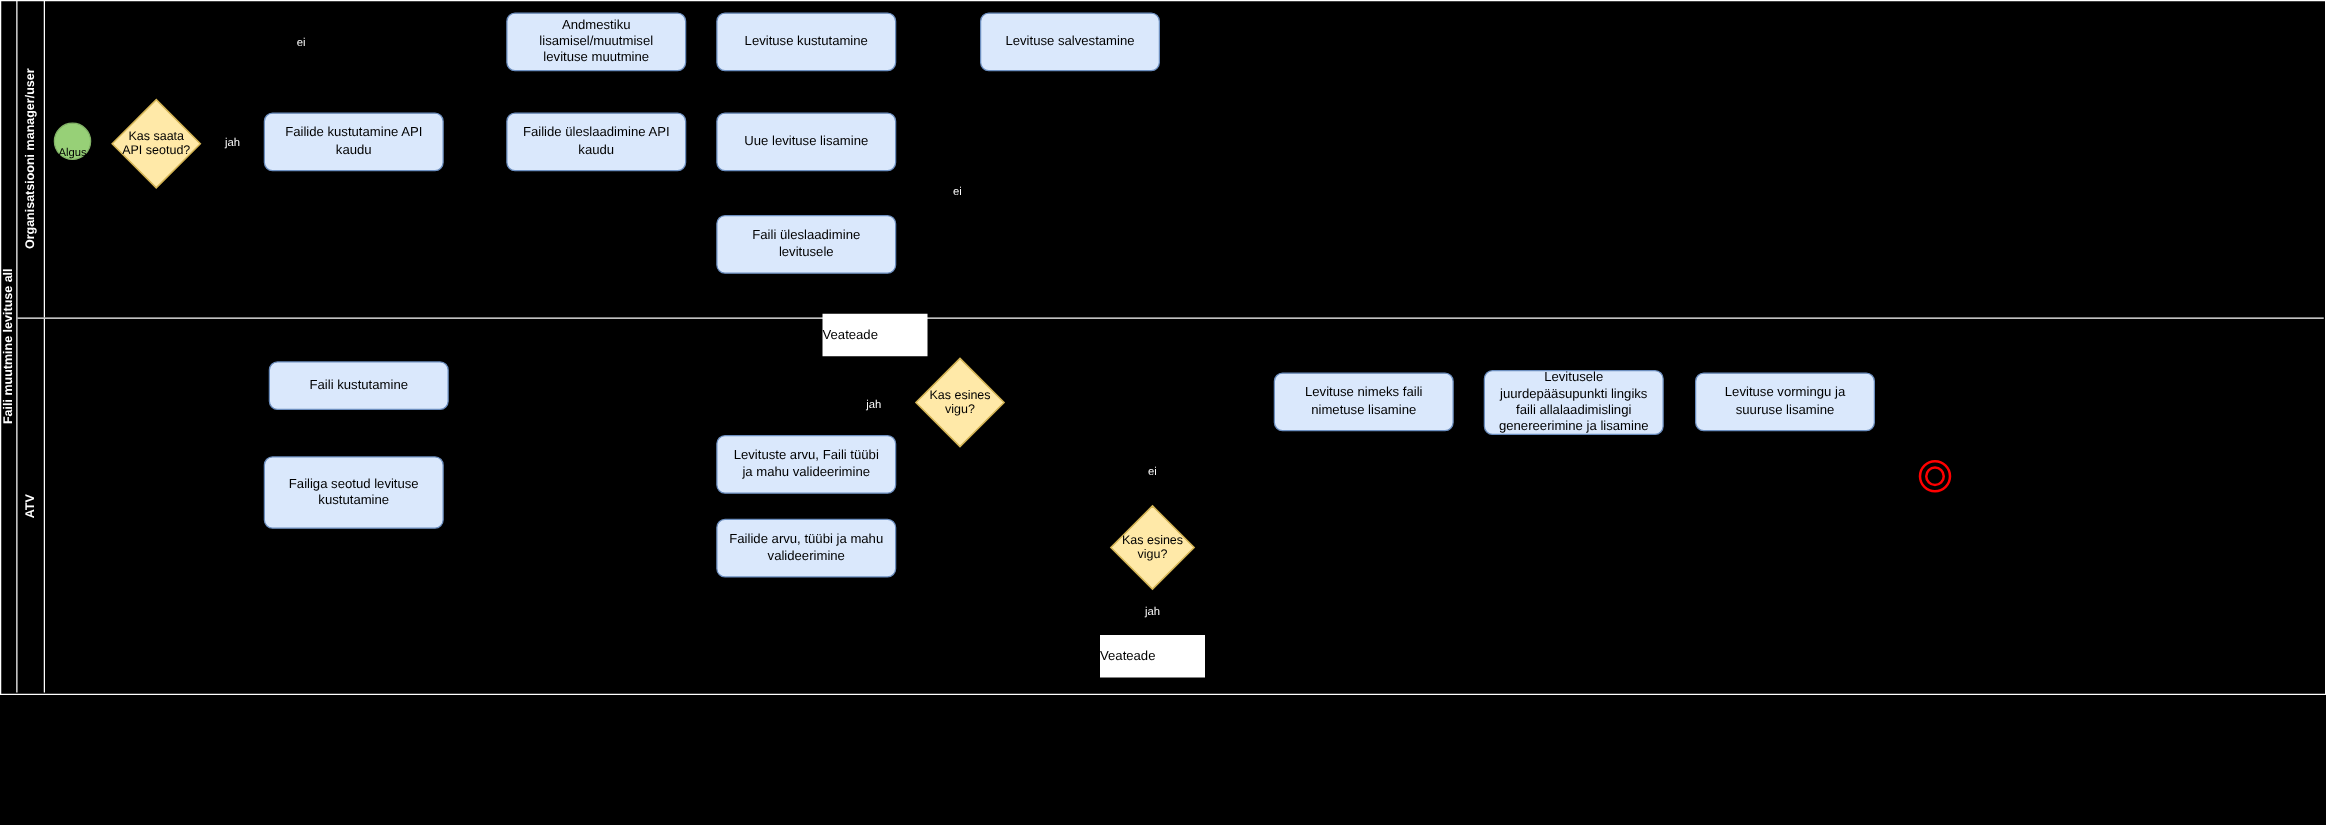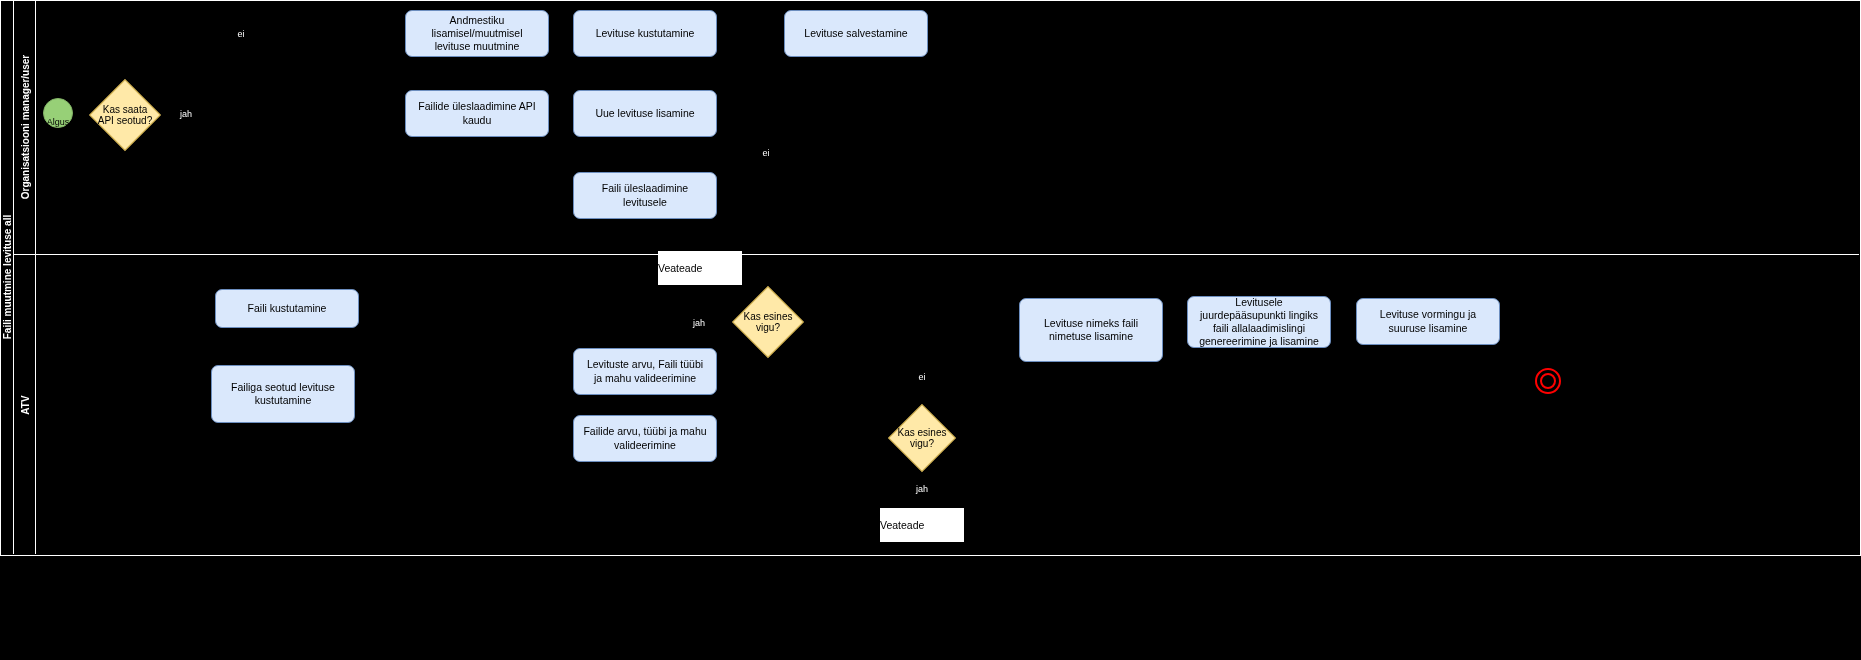--- a/index.html
+++ b/index.html
@@ -109,20 +109,23 @@
     <span>Algus</span>
   </div>
 
   <div class="decision" style="left:89px;top:79px;width:72px;height:72px">
     <svg viewBox="0 0 100 100" preserveAspectRatio="none">
         <polygon points="50,1 99,50 50,99 1,50" vector-effect="non-scaling-stroke"></polygon>
       </svg>
     <span class="decision-label">Kas saata API seotud?</span>
   </div>
 
+  <div class="task" style="left:211px;top:90px;width:144px;height:47px">
+    <span>Failide kustutamine API kaudu</span>
+  </div>
 
   <div class="task" style="left:405px;top:10px;width:144px;height:47px">
     <span>Andmestiku lisamisel/muutmisel levituse muutmine</span>
   </div>
 
   <div class="task" style="left:405px;top:90px;width:144px;height:47px">
     <span>Failide üleslaadimine API kaudu</span>
   </div>
 
   <div class="task" style="left:573px;top:10px;width:144px;height:47px">
@@ -162,21 +165,21 @@
 
   <div class="task" style="left:573px;top:348px;width:144px;height:47px">
     <span>Levituste arvu, Faili tüübi ja mahu valideerimine</span>
   </div>
 
   <div class="task" style="left:573px;top:415px;width:144px;height:47px">
     <span>Failide arvu, tüübi ja mahu valideerimine</span>
   </div>
 
 
-  <div class="task" style="left:1019px;top:298px;width:144px;height:64px">
+  <div class="task" style="left:1019px;top:298px;width:144px;height:47px">
     <span>Levituse nimeks faili nimetuse lisamine</span>
   </div>
 
   <div class="task" style="left:1187px;top:296px;width:144px;height:52px">
     <span>Levitusele juurdepääsupunkti lingiks faili allalaadimislingi genereerimine ja lisamine</span>
   </div>
 
   <div class="task" style="left:1356px;top:298px;width:144px;height:47px">
     <span>Levituse vormingu ja suuruse lisamine</span>
   </div>

